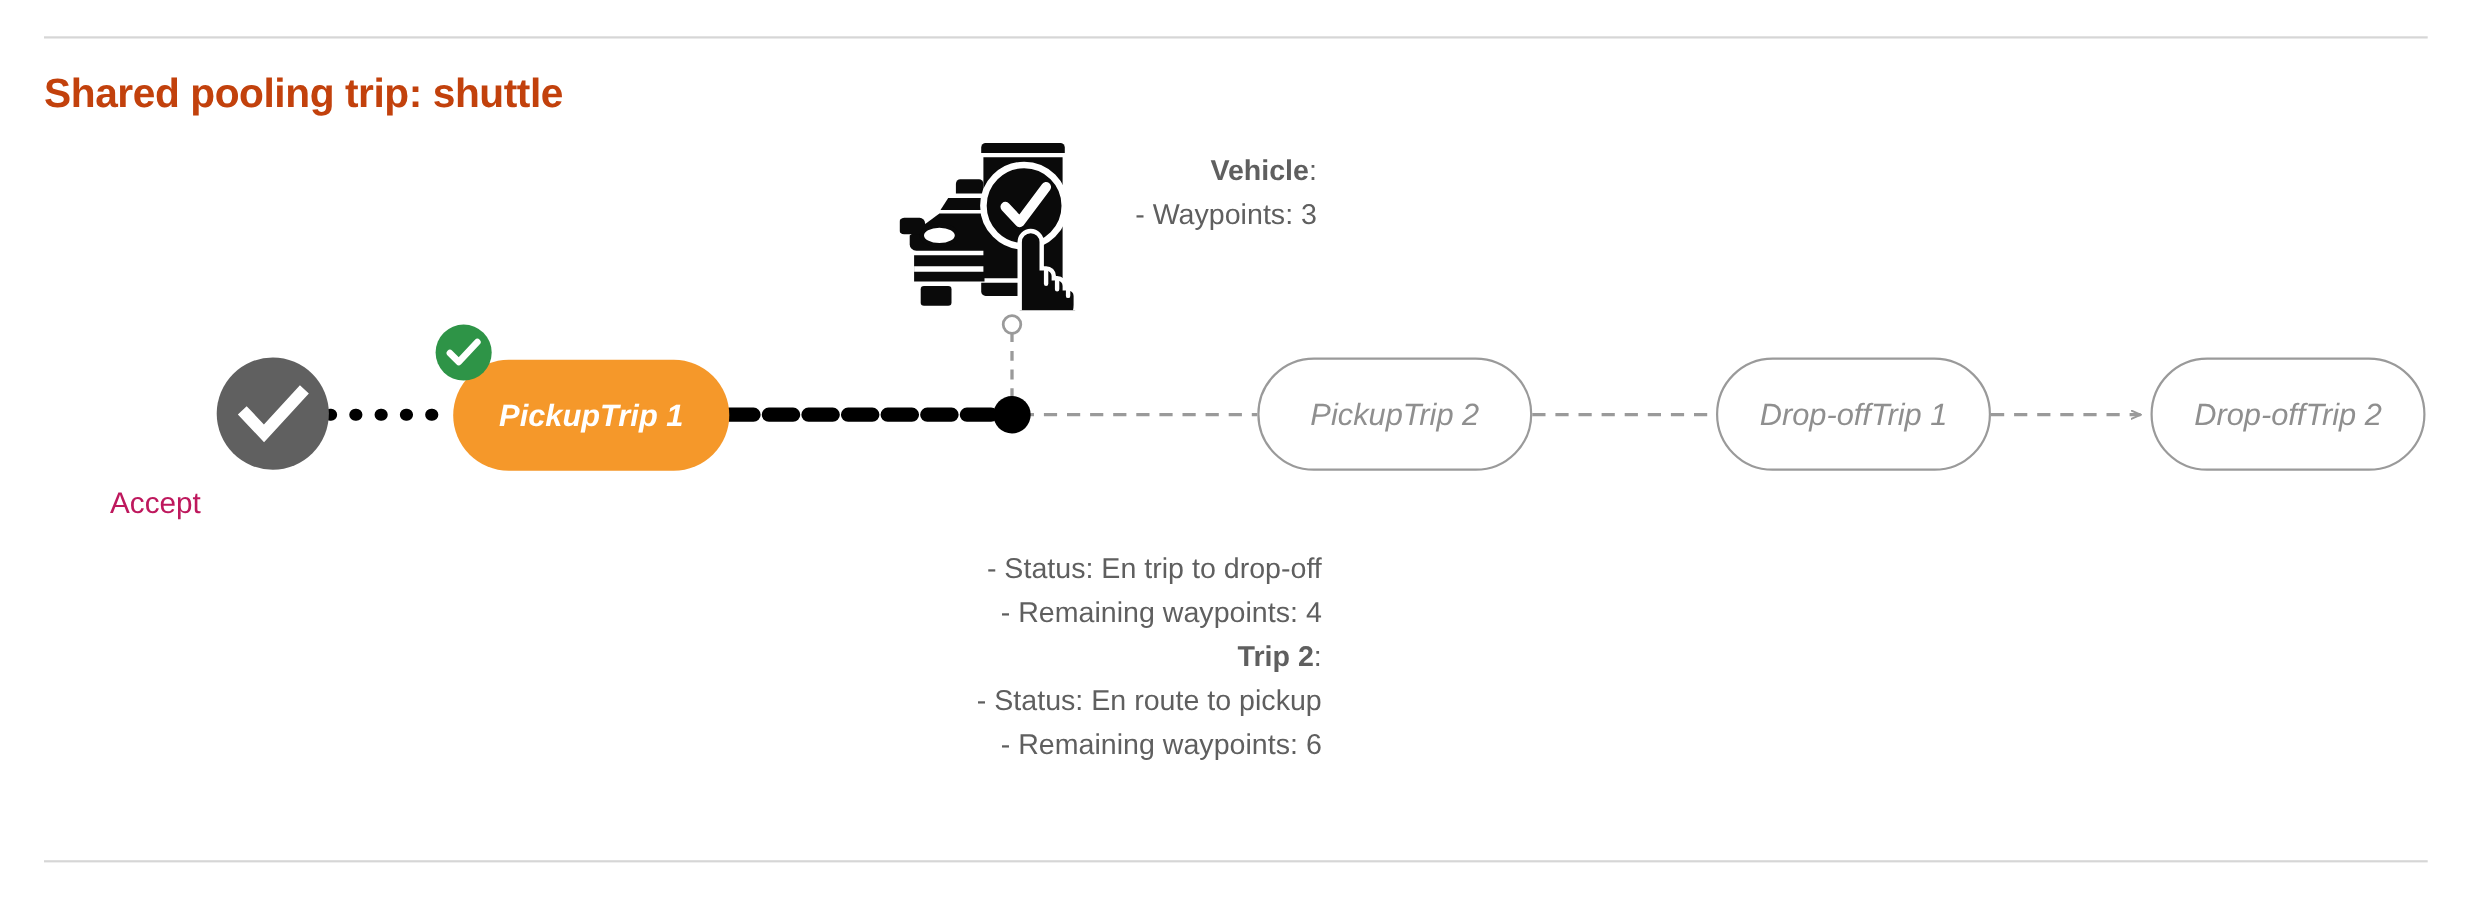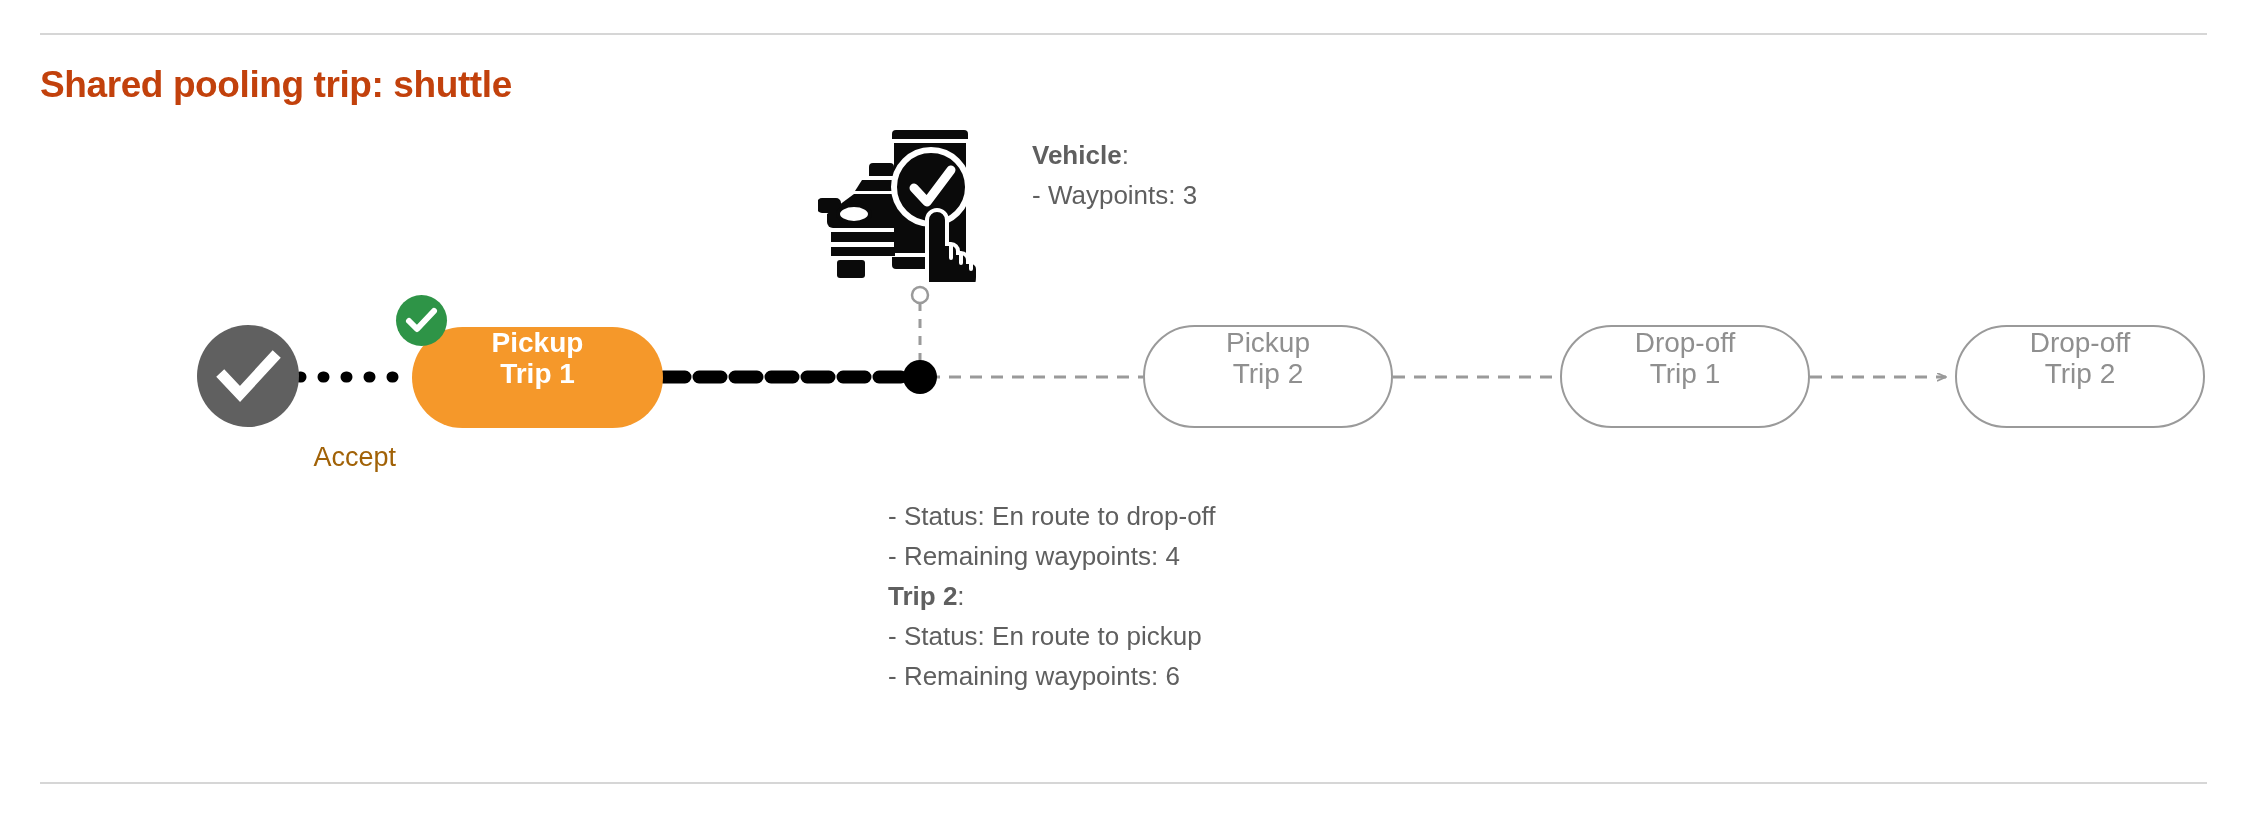--- a/index.html
+++ b/index.html
@@ -71,39 +71,41 @@
     border-radius: 50%;
     background: #606060;
   }
   .start-node svg { display: block; }
 
   .start-label {
     position: absolute;
     left: 100px;
     top: 443px;
     width: 296px;
-    text-align: right;
+    text-align: left;
     font-size: 27px;
     line-height: 1.06;
-    color: #a16207;
+    color: #be185d;
   }
   .start-label span { display: block; }
 
   
   .pill {
     position: absolute;
     box-sizing: border-box;
     border-radius: 52px;
     display: flex;
-    flex-direction: column;
+    flex-direction: row;
     align-items: center;
+    justify-content: center;
     font-size: 28px;
     line-height: 1.12;
     text-align: center;
     white-space: nowrap;
+    font-style: italic;
   }
   .pill span { display: block; }
 
   .pill.active {
     background: #F5982A;
     color: #ffffff;
     font-weight: bold;
   }
   .pill.pending {
     background: #ffffff;
@@ -142,21 +144,21 @@
   .info-block {
     position: absolute;
     font-size: 26px;
     line-height: 40px;
     color: #5f5f5f;
     white-space: nowrap;
   }
   #vehicle-info { left: 1032px; top: 135px; }
   #trips-info   { left: 888px;  top: 496px; }
   .info-block .strong { font-weight: bold; color: #5f5f5f; }
-  .info-block .row { display: block; }
+  .info-block .row { display: block; text-align: right; }
 </style>
 </head>
 <body>
 
 <div id="page">
 
   <div class="rule top"></div>
   <div class="rule bottom"></div>
 
   <div class="page-title">Shared pooling trip: shuttle</div>
@@ -281,21 +283,21 @@
         </g>
       </svg>
     </div>
 
     <div class="info-block" id="vehicle-info">
       <span class="row"><span class="strong">Vehicle</span><span>:</span></span>
       <span class="row">- Waypoints: 3</span>
     </div>
 
     <div class="info-block" id="trips-info">
-      <span class="row">- Status:  En route to drop-off</span>
+      <span class="row">- Status:  En trip to drop-off</span>
       <span class="row">- Remaining waypoints: 4</span>
       <span class="row"><span class="strong">Trip 2</span><span>:</span></span>
       <span class="row">- Status:  En route to pickup</span>
       <span class="row">- Remaining waypoints: 6</span>
     </div>
 
   </div>
 </div>
 
 </body></html>

